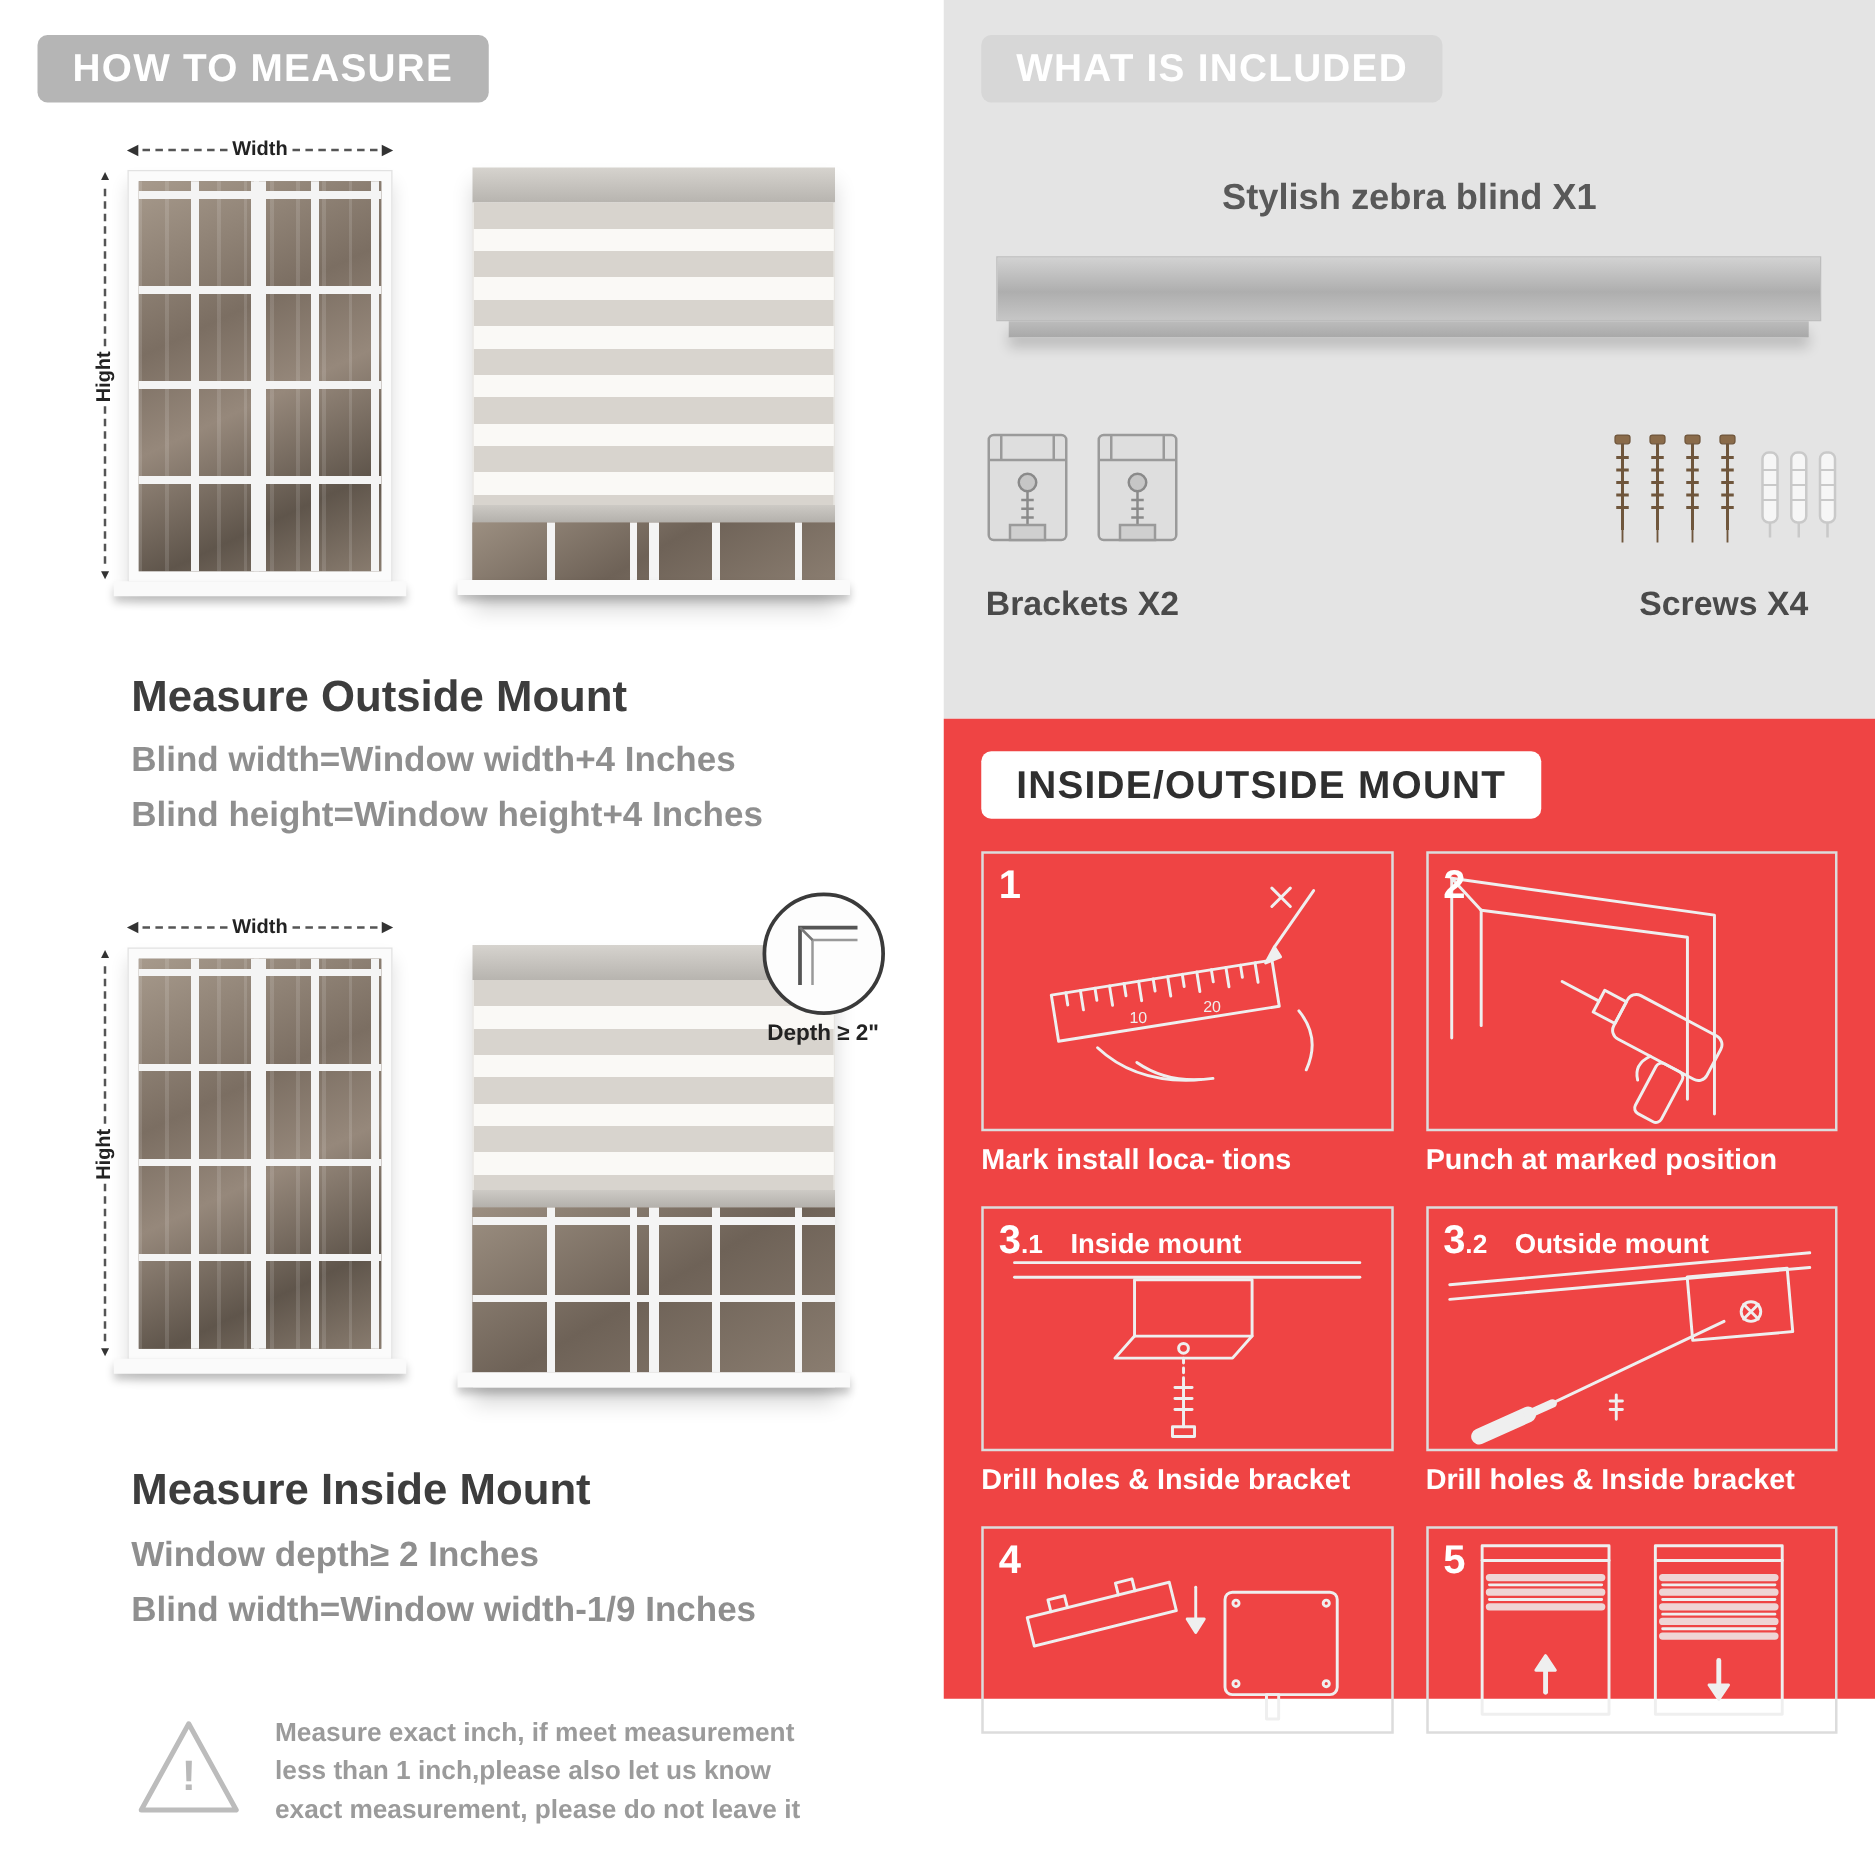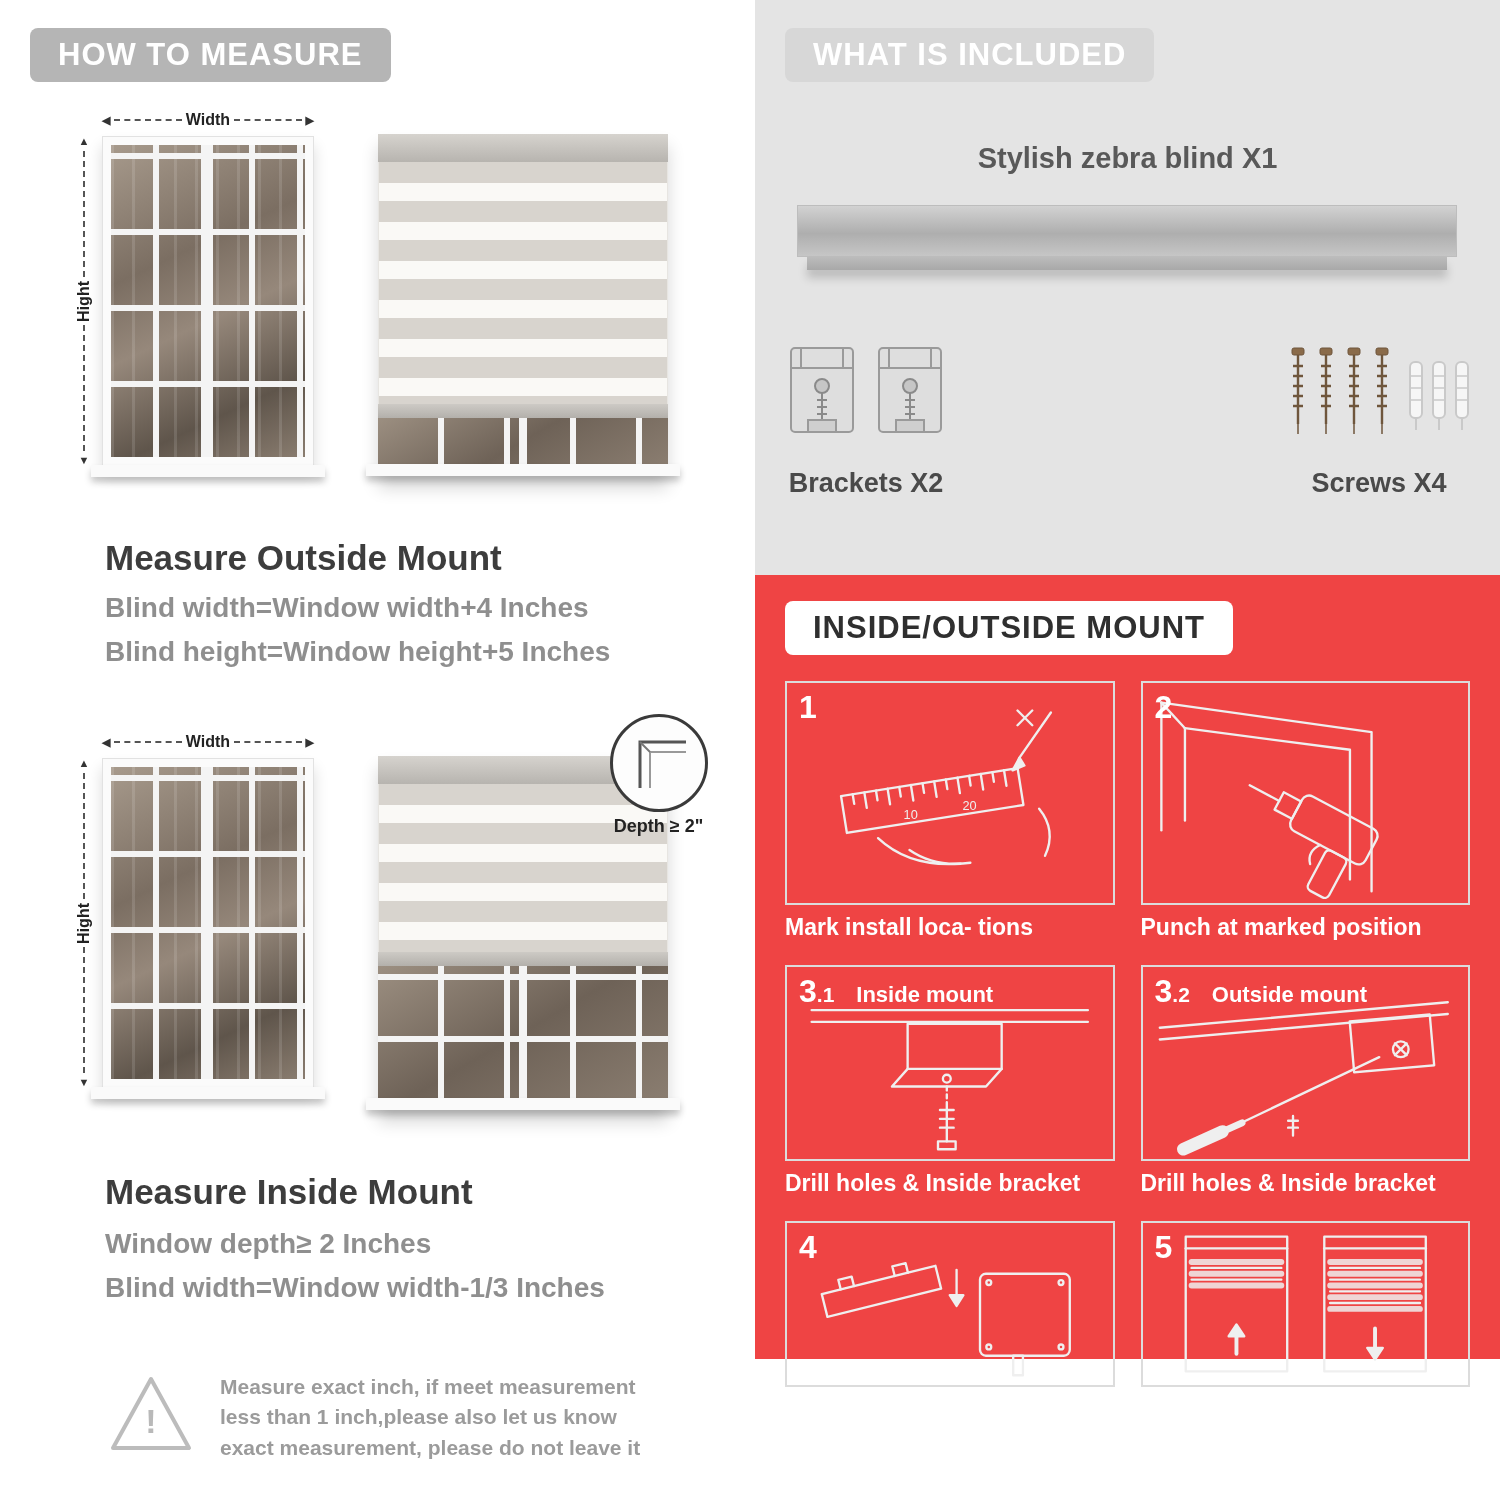--- a/index.html
+++ b/index.html
@@ -139,21 +139,21 @@
         <div class="cassette"></div>
         <div class="stripes tall"></div>
         <div class="brail"></div>
         <div class="bwin thin"></div>
         <div class="bsill"></div>
       </div>
     </div>
 
     <h2 class="sec-title t1">Measure Outside Mount</h2>
     <p class="gray-line" style="top:592px;">Blind width=Window width+4 Inches</p>
-    <p class="gray-line" style="top:636px;">Blind height=Window height+5 Inches</p>
+    <p class="gray-line" style="top:636px;">Blind height=Window height+4 Inches</p>
 
     <div class="fig-row r2">
       <div class="win-measure">
         <div class="warrow">
           <span class="ah">◀</span>
           <span class="dash"></span>
           <span>Width</span>
           <span class="dash"></span>
           <span class="ah">▶</span>
         </div>
@@ -183,21 +183,21 @@
               <path d="M16 14 L26 24" fill="none" stroke="#777" stroke-width="2"></path>
             </svg>
           </div>
           <div class="depth-label">Depth ≥ 2"</div>
         </div>
       </div>
     </div>
 
     <h2 class="sec-title t2">Measure Inside Mount</h2>
     <p class="gray-line" style="top:1228px;">Window depth≥ 2 Inches</p>
-    <p class="gray-line" style="top:1272px;">Blind width=Window width-1/3 Inches</p>
+    <p class="gray-line" style="top:1272px;">Blind width=Window width-1/9 Inches</p>
 
     <div class="warning">
       <div class="warn-tri">
         <svg width="86" height="86" viewBox="0 0 86 86">
           <path d="M43 7 L81 76 H5 Z" fill="none" stroke="#bcbcbc" stroke-width="4" stroke-linejoin="round"></path>
         </svg>
         <div class="warn-bang">!</div>
       </div>
       <p class="warn-text">Measure exact inch, if meet measurement less than 1 inch,please also let us know exact measurement, please do not leave it</p>
     </div>

